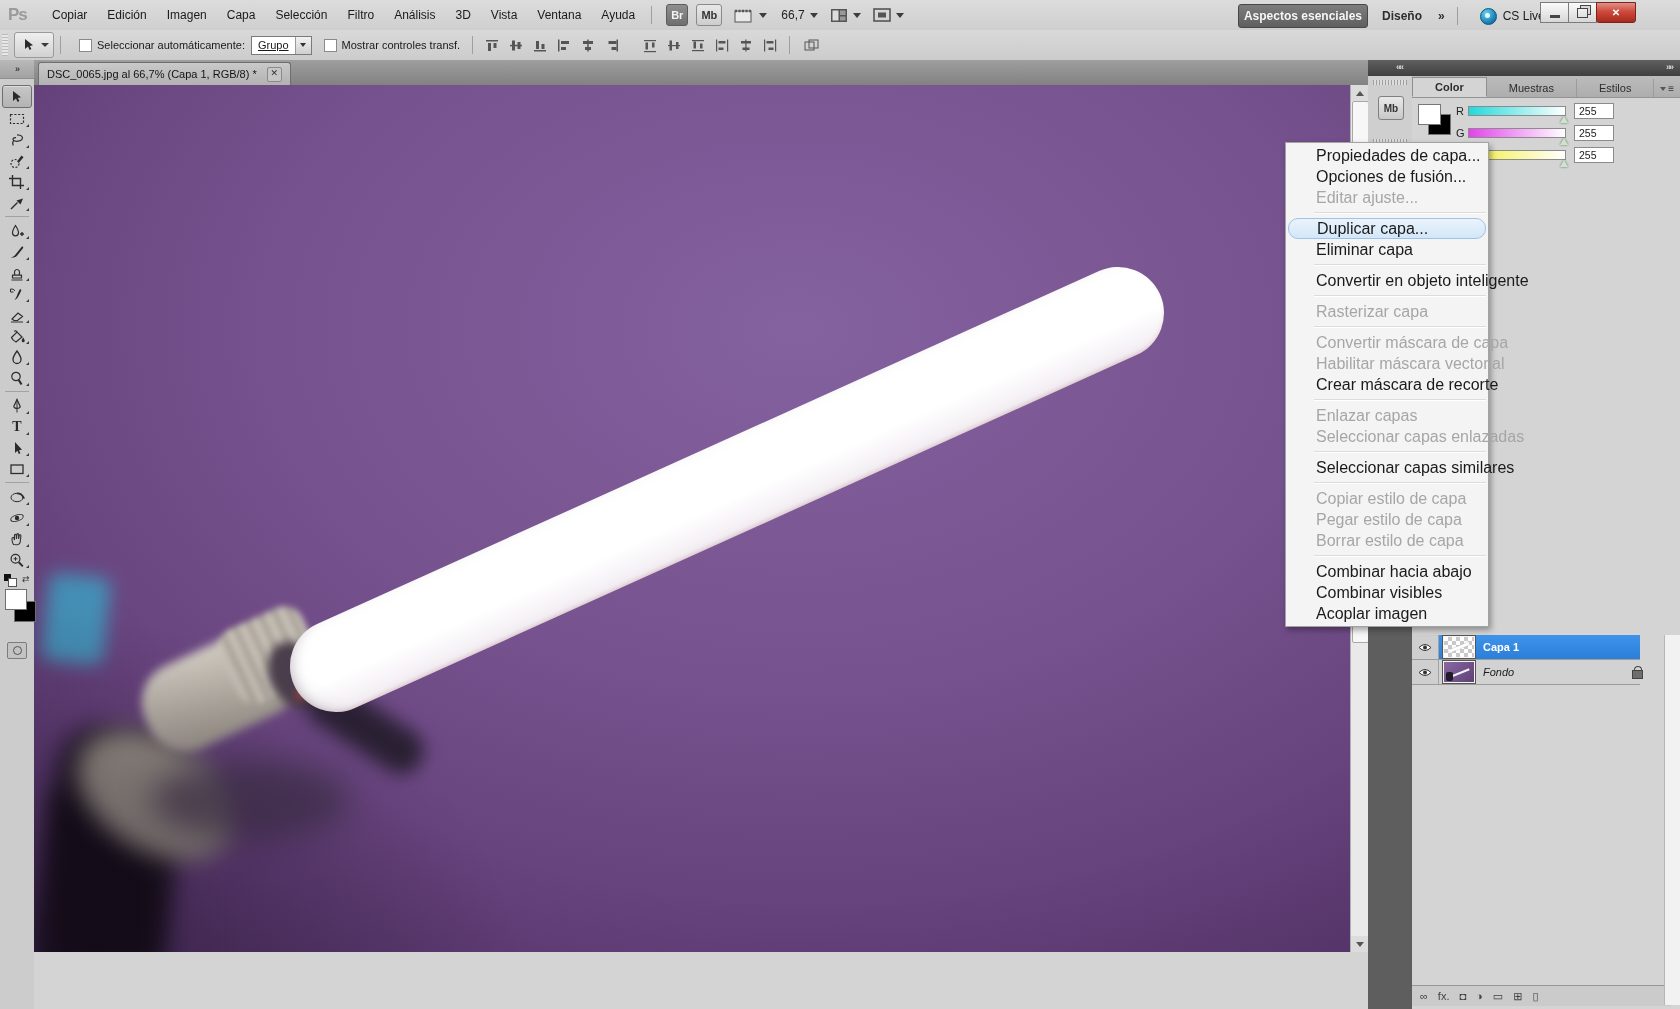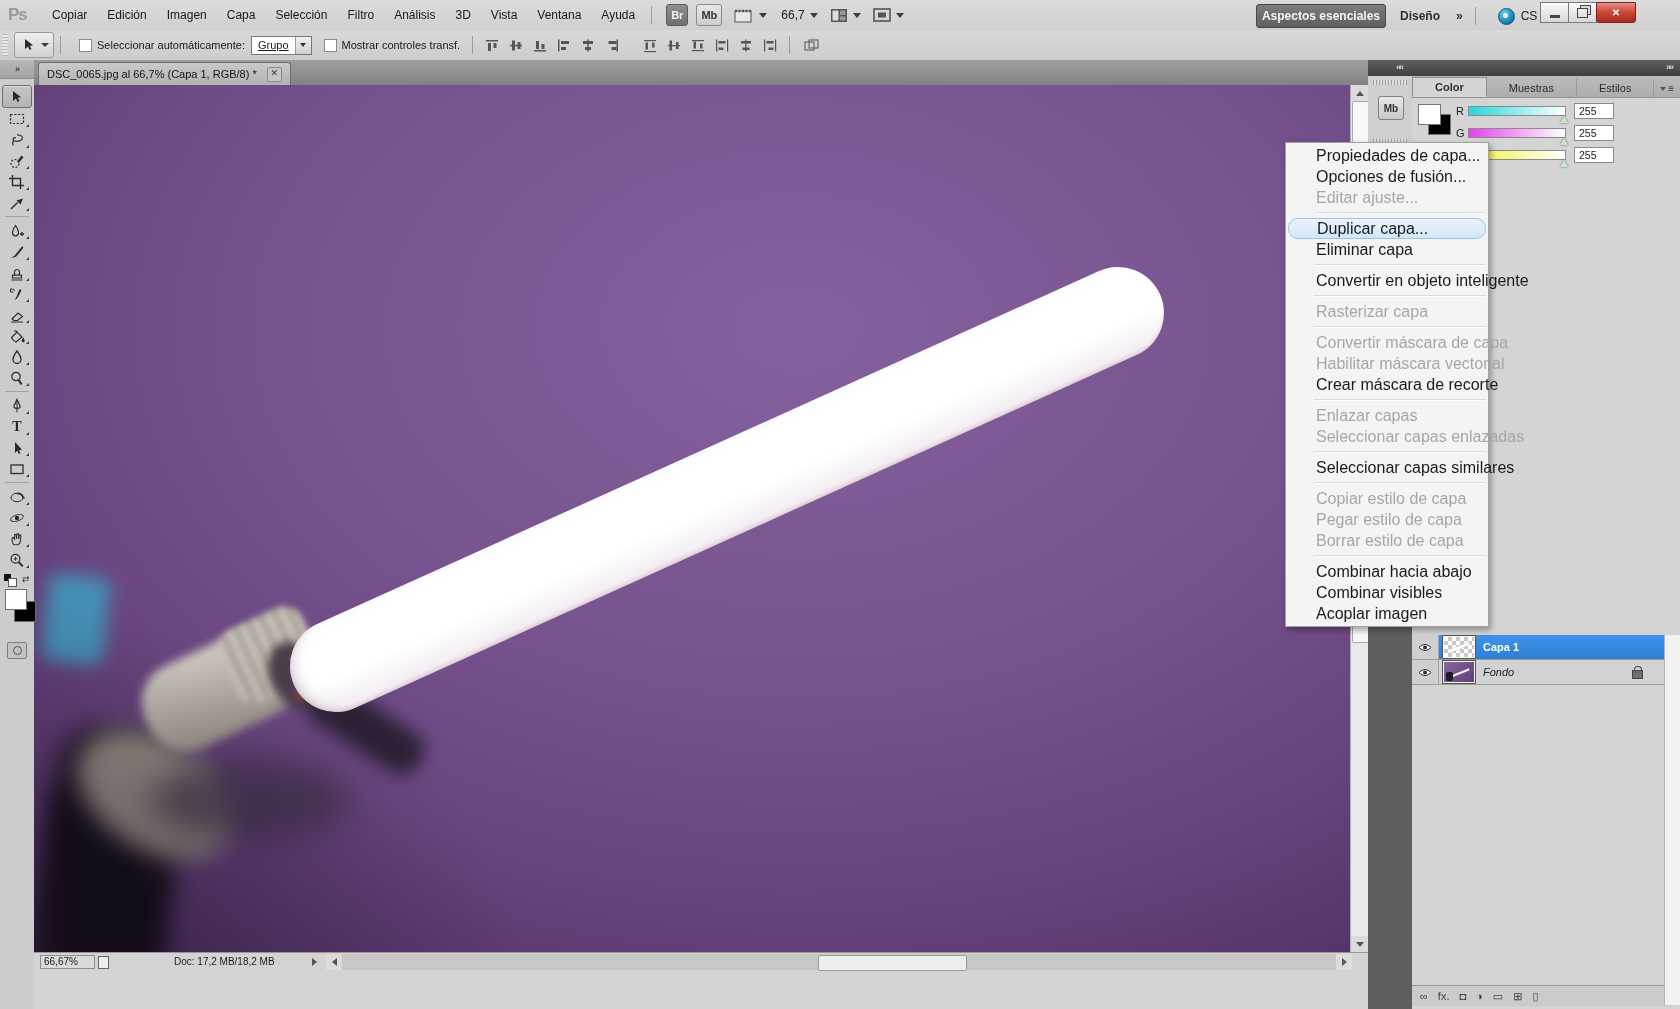--- a/index.html
+++ b/index.html
@@ -19,21 +19,21 @@
     align-items:center;justify-content:center;font-size:11px;font-weight:bold;
     background:linear-gradient(#e8e8e8,#cdcdcd);margin-left:8px;padding:0 4px;color:#333;}
   #br-button{background:linear-gradient(#8f8f8f,#6f6f6f);color:#f2f2f2;border-color:#5c5c5c;}
   .dd-arrow{width:0;height:0;border-left:4px solid transparent;border-right:4px solid transparent;
     border-top:5px solid #3c3c3c;display:inline-block;margin-left:5px;}
   .mini-ico{display:inline-block;margin-left:12px;}
   #zoom-display{margin-left:14px;font-size:12px;color:#222;}
   #workspace-area{position:absolute;left:1238px;top:4px;display:flex;align-items:center;}
   #ws-primary{width:128px;height:22px;background:linear-gradient(#7d7d7d,#5f5f5f);
     border:1px solid #474747;border-radius:3px;color:#f5f5f5;font-weight:bold;font-size:12px;
-    display:flex;align-items:center;justify-content:center;margin-left:18px;}
+    display:flex;align-items:center;justify-content:center;}
   #ws-secondary{margin-left:14px;font-weight:bold;color:#2e2e2e;}
   #ws-more{margin-left:16px;font-weight:bold;color:#2e2e2e;letter-spacing:-2px;}
   #cslive{display:flex;align-items:center;margin-left:16px;}
   #cslive-orb{width:15px;height:15px;border-radius:50%;
     background:radial-gradient(circle at 35% 30%,#6fd0f2,#1d86b8 60%,#0d5e8a);
     border:1px solid #0b567e;margin-right:6px;position:relative;}
   #cslive-orb::after{content:"";position:absolute;left:4px;top:4px;width:5px;height:5px;
     background:#fff;border-radius:50%;opacity:.85;}
   #window-controls{position:absolute;right:44px;top:2px;display:flex;}
   .win-btn{width:27px;height:19px;border:1px solid #7b7b7b;margin-left:-1px;
@@ -176,21 +176,21 @@
   .ch-track.r{background:linear-gradient(90deg,#23d9db,#ffffff);}
   .ch-track.g{background:linear-gradient(90deg,#e243ea,#ffffff);}
   .ch-track.b{background:linear-gradient(90deg,#f2ef3f,#ffffff);}
   .ch-handle{position:absolute;right:-3px;bottom:-8px;width:0;height:0;
     border-left:4px solid transparent;border-right:4px solid transparent;border-bottom:7px solid #cfe6c4;
     filter:drop-shadow(0 0 1px #567);}
   .ch-value{width:34px;height:14px;background:#fff;border:1px solid #8b8b8b;margin-left:8px;
     font-size:10.5px;line-height:14px;padding-left:4px;}
 
   
-  .layer-row{position:absolute;left:0;width:268px;height:24px;border-bottom:1px solid #9c9c9c;
+  .layer-row{position:absolute;left:0;width:228px;height:24px;border-bottom:1px solid #9c9c9c;
     display:flex;align-items:center;font-size:11px;}
   #layer-capa1{top:559px;background:linear-gradient(#3e93ea,#2b7fd8);color:#fff;font-weight:bold;}
   #layer-fondo{top:584px;background:#d2d2d2;color:#1d1d1d;font-style:italic;}
   .eye-col{width:26px;height:100%;background:#cfcfcf;border-right:1px solid #a3a3a3;
     display:flex;align-items:center;justify-content:center;flex:0 0 26px;}
   .thumb{width:30px;height:20px;margin-left:4px;border:1px solid #f5f5f5;outline:1px solid #555;
     position:relative;overflow:hidden;flex:0 0 30px;}
   #thumb-capa1{background-color:#fff;
     background-image:linear-gradient(45deg,#c9c9c9 25%,transparent 25%,transparent 75%,#c9c9c9 75%),
                      linear-gradient(45deg,#c9c9c9 25%,transparent 25%,transparent 75%,#c9c9c9 75%);
@@ -613,37 +613,20 @@
   <div id="vscroll">
     <div class="scr-arrow" style="top:0;">
         <i class="tri-up"></i>
       </div>
     <div id="vscroll-thumb"></div>
     <div class="scr-arrow" style="top:851px;">
         <i class="tri-down"></i>
       </div>
   </div>
 
-  <div id="statusrow">
-    <div id="status-zoom">66,67%</div>
-    <div id="status-page-icon"></div>
-    <div id="status-doc">Doc: 17,2 MB/18,2 MB</div>
-    <div id="status-expand">
-        <i class="tri-right" style="display:block;"></i>
-      </div>
-    <div id="hscroll">
-      <div class="scr-arrow" id="h-left">
-          <i class="tri-left"></i>
-        </div>
-      <div id="hscroll-thumb"></div>
-      <div class="scr-arrow" id="h-right">
-          <i class="tri-right"></i>
-        </div>
-    </div>
-  </div>
 </div>
 
 <div id="dock">
   <div id="dock-header">
     <span class="chL">««</span>
     <span class="chR">»»</span>
   </div>
   <div id="icon-strip">
     <div class="lit">
       <div class="strip-grip"></div>

